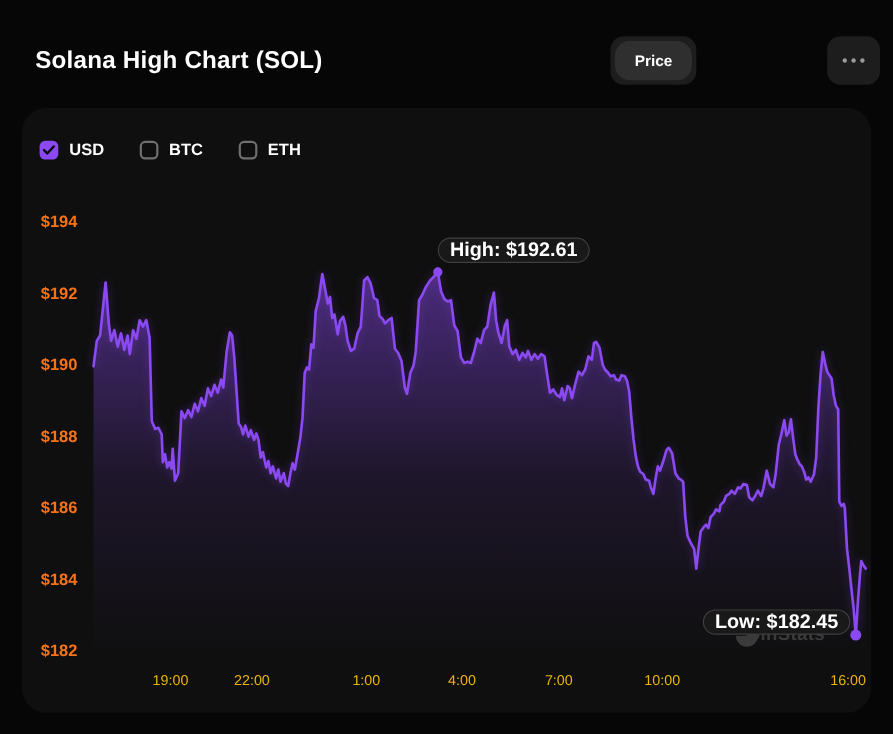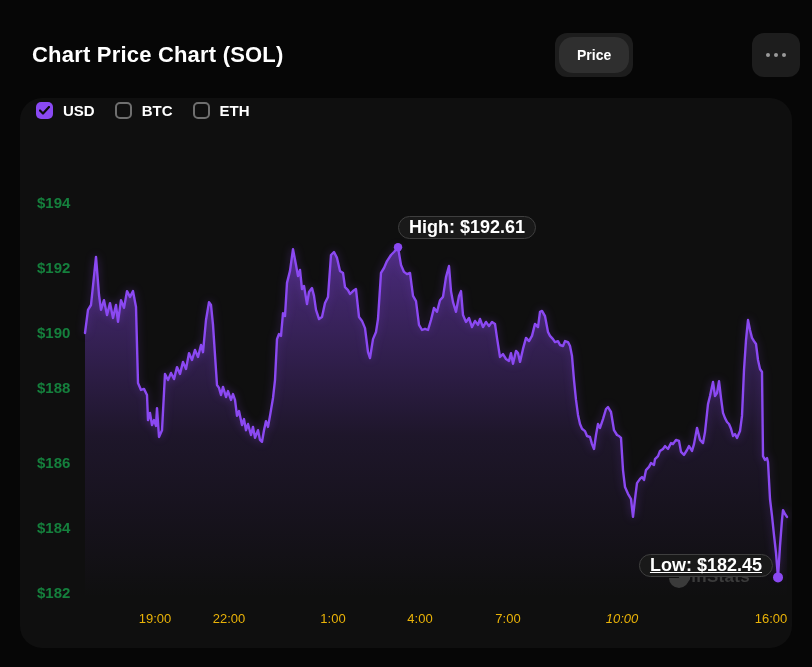--- a/index.html
+++ b/index.html
@@ -15,50 +15,50 @@
     font-size:14px; font-weight:700; color:#8a8a8a; cursor:pointer; }
   .seg-btn.active { background:#2f2f2f; color:#ffffff;border-radius:14px; }
   .more-btn { position:absolute; left:752px; top:33px; width:48px; height:44px; background:#1d1d1d;
     border-radius:12px; display:flex; align-items:center; justify-content:center; gap:4px; cursor:pointer; }
   .more-btn i { width:4px; height:4px; border-radius:50%; background:#9a9a9a; }
 
   
   .card { position:absolute; left:20px; top:98px; width:772px; height:550px; background:#0f0f0f; border-radius:22px; }
 
   
-  .cur-row { position:absolute; left:16px; top:4px; display:flex; align-items:center; gap:20px; }
+  .cur-row { position:absolute; left:16px; top:30px; display:flex; align-items:center; gap:32px; }
   .cur-item { display:flex; align-items:center; gap:10px; cursor:pointer; }
   .cbox { width:17px; height:17px; border-radius:5px; border:2px solid #6f6f6f; display:flex;
     align-items:center; justify-content:center; }
   .cbox.on { border:none; background:#8a49f3; }
   .cur-label { font-size:15px; font-weight:700; color:#ffffff; }
 
   
   .range-row { position:absolute; right:26px; top:19px; display:flex; align-items:center; gap:21px; }
   .range-btn { font-size:13px; font-weight:700; color:#9a9a9a; cursor:pointer; padding:7px 2px; border-radius:14px; }
   .range-btn.active { background:#2d2d2d; color:#ffffff; padding:7px 11px; }
 
   
   .plot { position:absolute; inset:0; overflow:hidden; border-radius:22px; }
   .plot svg { position:absolute; left:0; top:0; }
-  .y-tick { position:absolute; left:17px; font-size:15px; font-weight:700; color:#15803d; transform:translateY(-50%); }
+  .y-tick { position:absolute; left:17px; font-size:15px; font-weight:700; color:#f97316; transform:translateY(-50%); }
   .x-tick { position:absolute; top:513px; font-size:13px; font-weight:500; color:#eab308; transform:translateX(-50%); }
   .pill { position:absolute; height:23px; line-height:21px; padding:0 10px; background:#191919;
     border:1px solid #3f3f3f; border-radius:12px; font-size:18px; font-weight:700; color:#ffffff; white-space:nowrap; }
-  .pill.low { transform:translateX(-100%);text-decoration:underline; }
+  .pill.low { transform:translateX(-100%); }
 
   .watermark { position:absolute; left:648px; top:469px; display:flex; align-items:center; gap:8px; }
   .watermark .wm-text { font-size:17px; font-weight:600; color:#3b3b3b; letter-spacing:.3px; }
 </style>
 </head>
 <body>
 
 <div class="stage">
 
-  <div class="hdr-title">Chart Price Chart (SOL)</div>
+  <div class="hdr-title">Solana High Chart (SOL)</div>
 
   <div class="seg">
     <div class="seg-btn active">Price</div>
   </div>
 
   <div class="more-btn">
     <i></i>
       <i></i>
       <i></i>
   </div>
@@ -82,30 +82,30 @@
           <span class="cbox"></span>
           <span class="cur-label">ETH</span>
         </div>
       </div>
 
     <div class="plot">
       <div id="ticks">
           <div class="y-tick" style="top: 104px;">$194</div>
           <div class="y-tick" style="top: 169px;">$192</div>
           <div class="y-tick" style="top: 234px;">$190</div>
-          <div class="y-tick" style="top: 289px;">$188</div>
+          <div class="y-tick" style="top: 299px;">$188</div>
           <div class="y-tick" style="top: 364px;">$186</div>
           <div class="y-tick" style="top: 429px;">$184</div>
           <div class="y-tick" style="top: 494px;">$182</div>
           <div class="x-tick" style="left: 134.989px;">19:00</div>
           <div class="x-tick" style="left: 209px;">22:00</div>
           <div class="x-tick" style="left: 313.017px;">1:00</div>
           <div class="x-tick" style="left: 399.994px;">4:00</div>
           <div class="x-tick" style="left: 488.025px;">7:00</div>
-          <div class="x-tick" style="left: 602px; font-style: italic;">10:00</div>
+          <div class="x-tick" style="left: 582px;">10:00</div>
           <div class="x-tick" style="left: 664.017px; margin-top: 36px;">13:00</div>
           <div class="x-tick" style="left: 750.994px; text-align: right;">16:00</div>
         </div>
       <svg id="chart-svg" width="772" height="550" viewBox="0 0 772 550">
           <defs>
             <linearGradient id="ag" x1="0" y1="140" x2="0" y2="500" gradientUnits="userSpaceOnUse">
               <stop offset="0" stop-color="#8b49f2" stop-opacity="0.5"></stop>
               <stop offset="0.55" stop-color="#8b49f2" stop-opacity="0.12"></stop>
               <stop offset="1" stop-color="#8b49f2" stop-opacity="0"></stop>
             </linearGradient>

